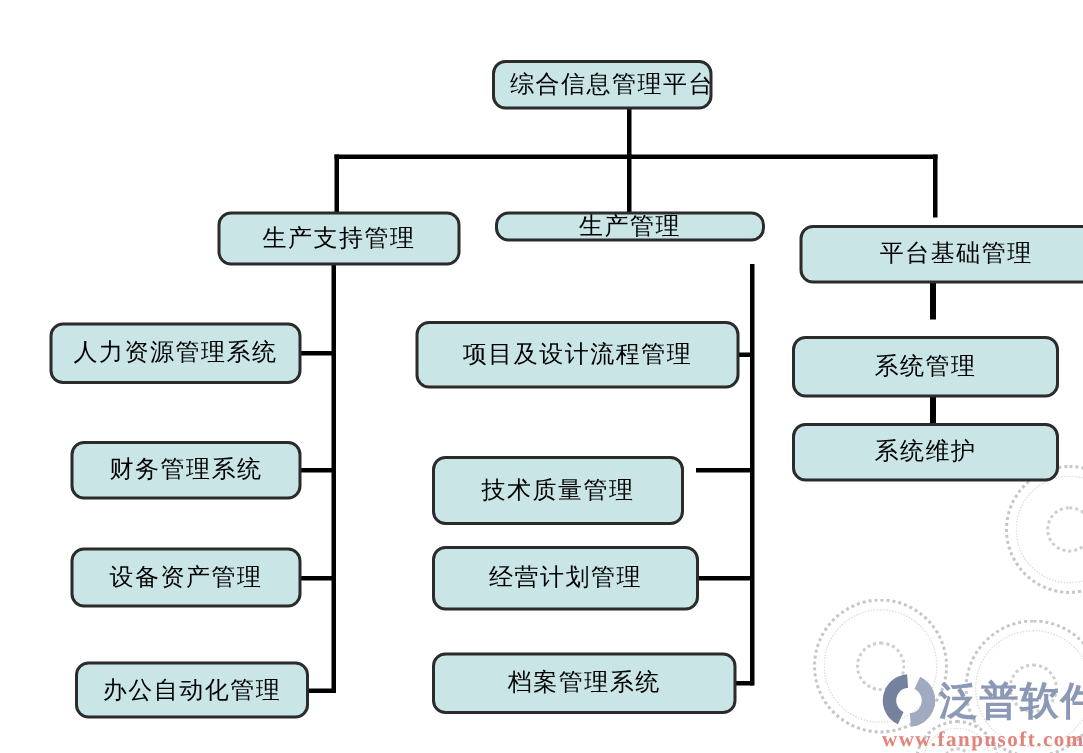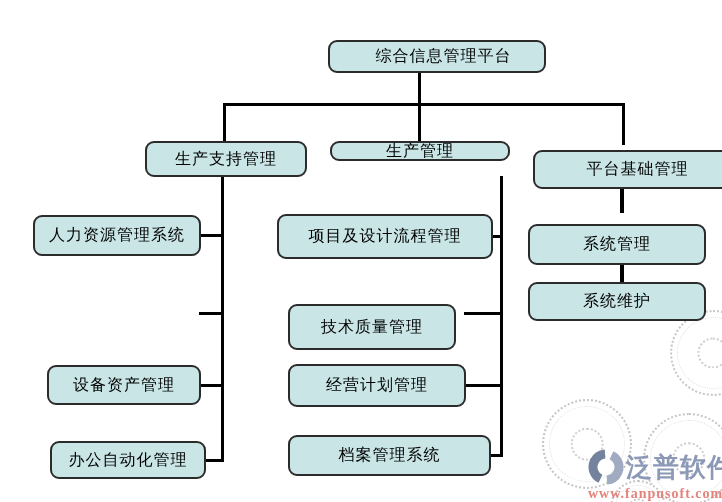--- a/index.html
+++ b/index.html
@@ -90,27 +90,28 @@
 
   <div class="line" style="left:500px; top:176px; width:3px;  height:281px;"></div>
   <div class="line" style="left:466px; top:235px; width:36px; height:3px;"></div>
   <div class="line" style="left:464px; top:312px; width:38px; height:3px;"></div>
   <div class="line" style="left:464px; top:384px; width:38px; height:3px;"></div>
   <div class="line" style="left:460px; top:454px; width:42px; height:3px;"></div>
 
   <div class="line" style="left:620px; top:181px; width:4px; height:32px;"></div>
   <div class="line" style="left:620px; top:252px; width:4px; height:32px;"></div>
 
-  <div class="node" style="left:328px; top:40px;  width:218px; height:33px;padding-left:13px;">综合信息管理平台</div>
+  <div class="node" style="left:328px; top:40px;  width:147px; height:33px;padding-left:13px;">综合信息管理平台</div>
 
   <div class="node" style="left:145px; top:141px; width:162px; height:36px;">生产支持管理</div>
   <div class="node" style="left:330px; top:141px; width:180px; height:20px;">生产管理</div>
   <div class="node" style="left:533px; top:150px; width:209px; height:39px;">平台基础管理</div>
 
   <div class="node" style="left:33px;  top:215px; width:168px; height:41px;">人力资源管理系统</div>
+  <div class="node" style="left:47px;  top:294px; width:154px; height:39px;">财务管理系统</div>
   <div class="node" style="left:47px;  top:365px; width:154px; height:40px;">设备资产管理</div>
   <div class="node" style="left:50px;  top:441px; width:156px; height:38px;">办公自动化管理</div>
 
   <div class="node" style="left:277px; top:214px; width:216px; height:45px;">项目及设计流程管理</div>
   <div class="node" style="left:288px; top:304px; width:168px; height:46px;">技术质量管理</div>
   <div class="node" style="left:288px; top:364px; width:178px; height:43px;">经营计划管理</div>
   <div class="node" style="left:288px; top:435px; width:203px; height:41px;">档案管理系统</div>
 
   <div class="node" style="left:528px; top:212px; width:178px; height:41px;margin-top:12px;">系统管理</div>
   <div class="node" style="left:528px; top:282px; width:178px; height:39px;">系统维护</div>

